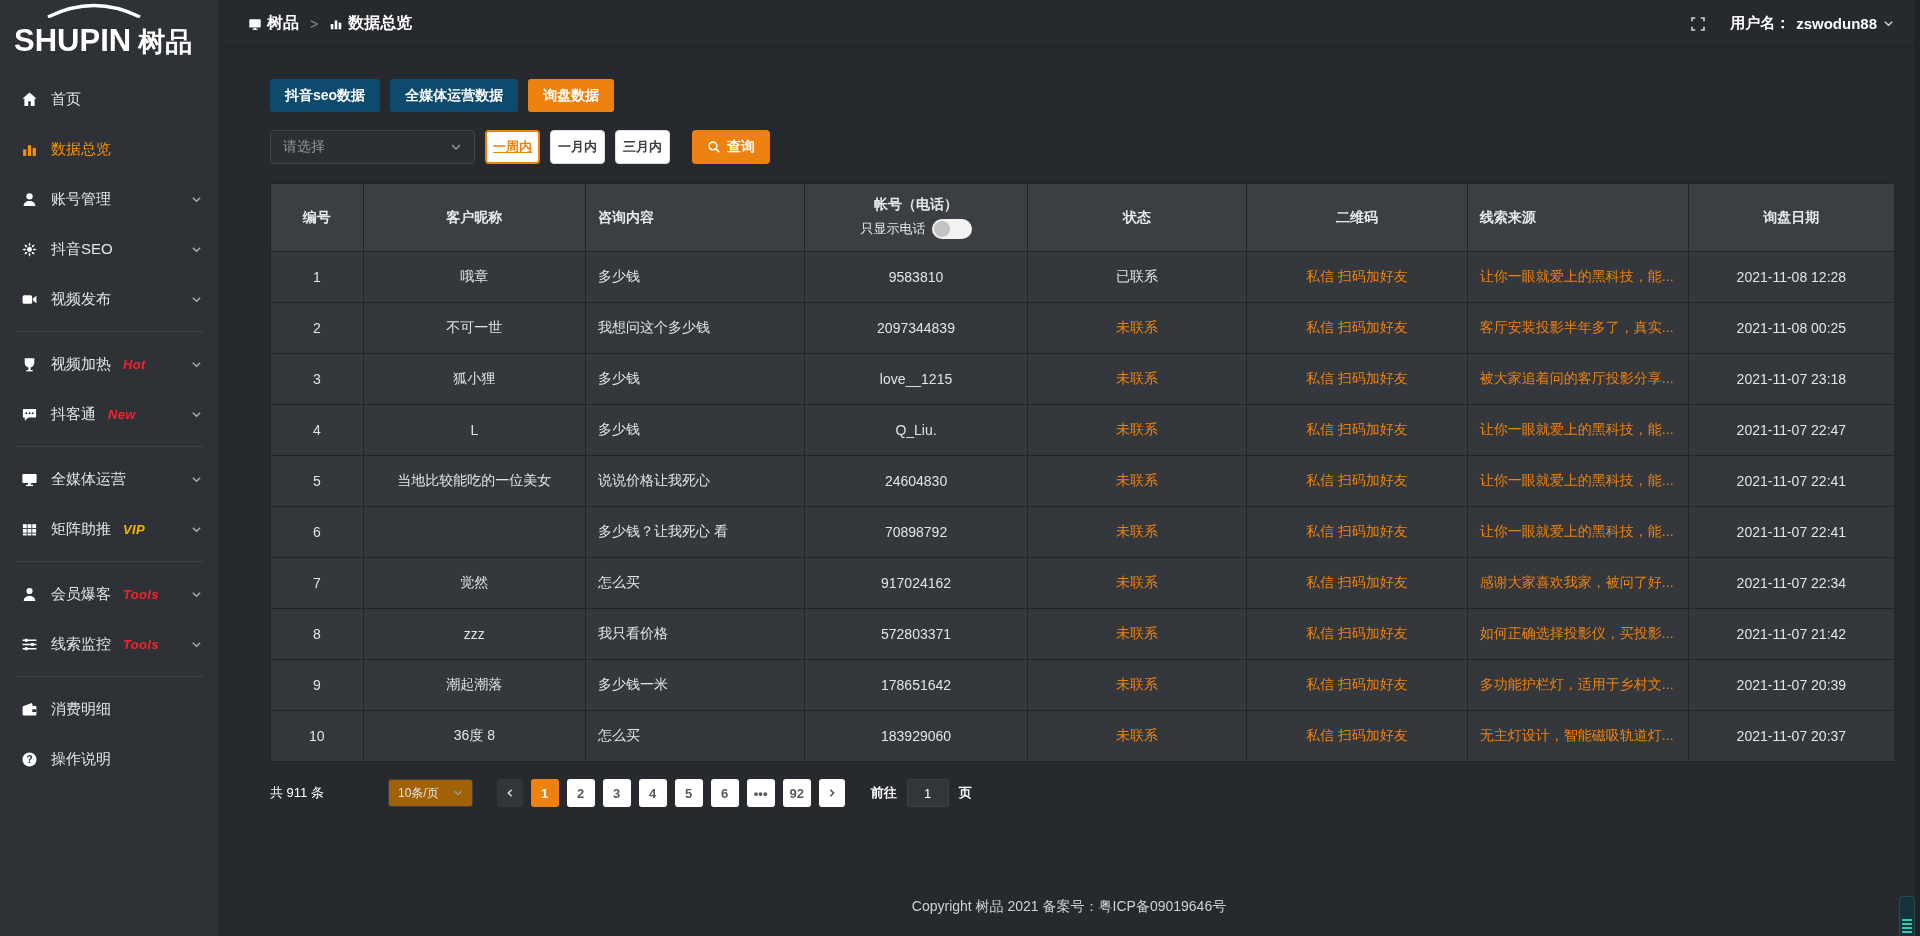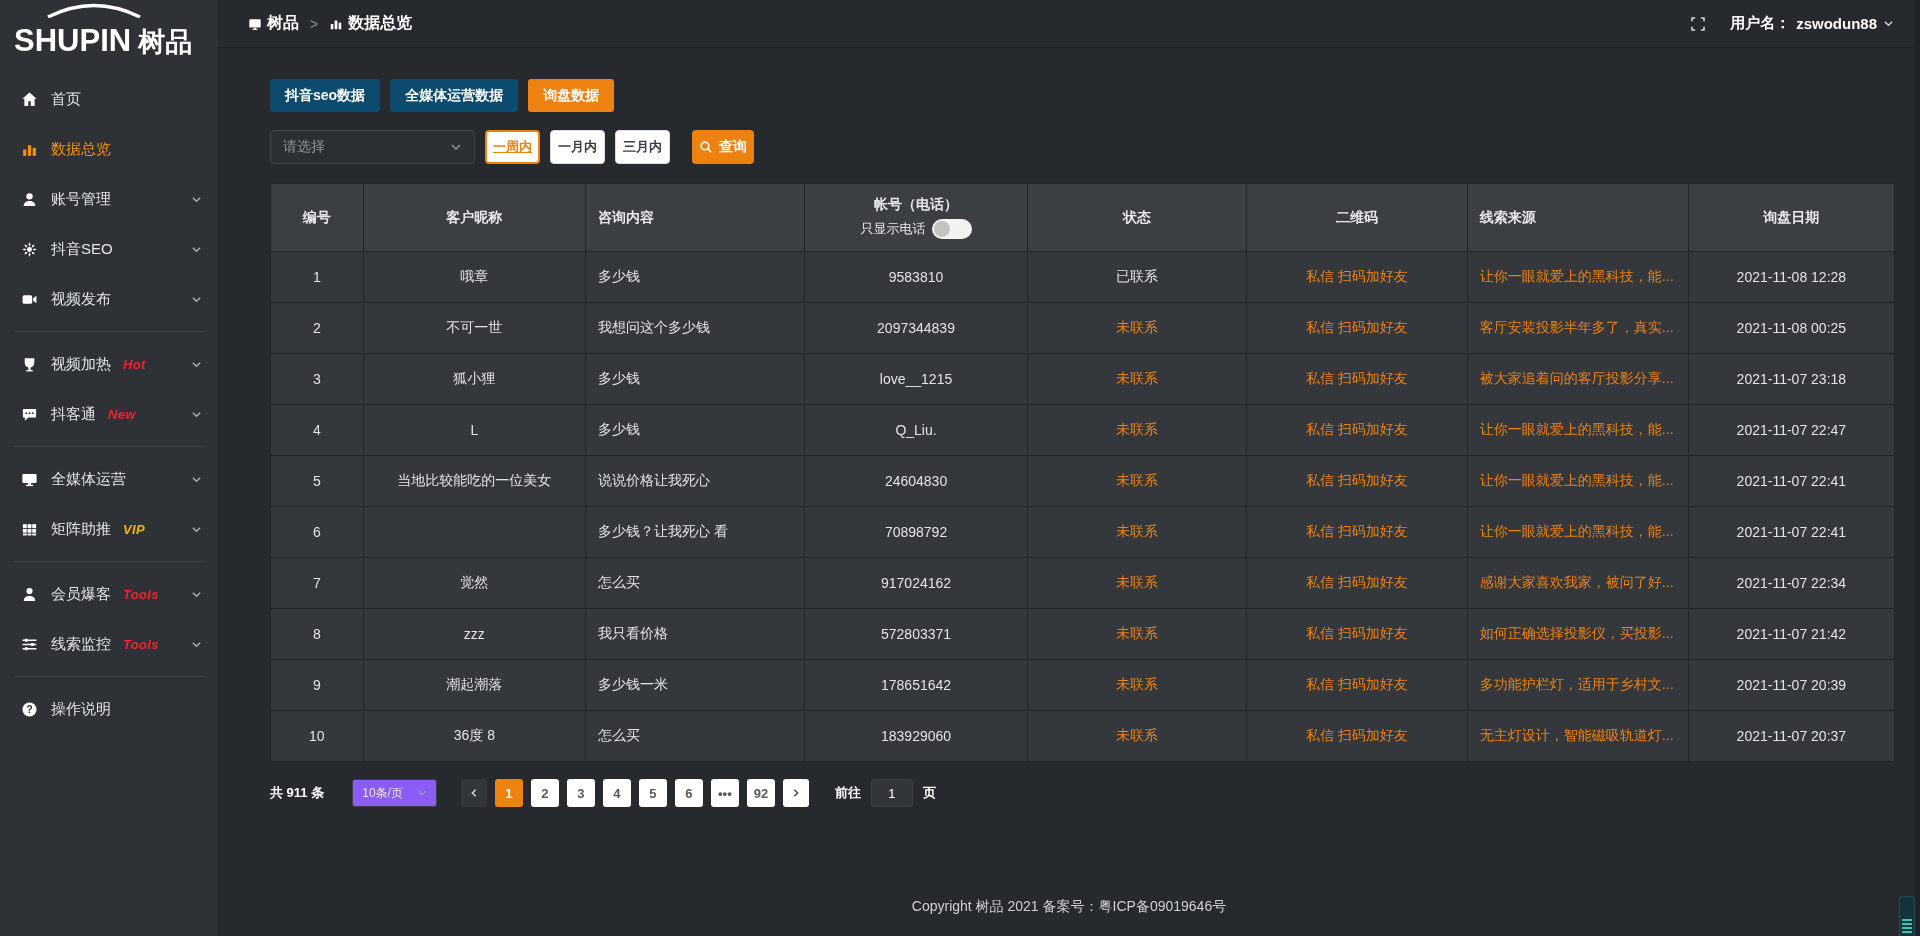--- a/index.html
+++ b/index.html
@@ -50,38 +50,38 @@
   .tabs { display:flex; gap:10px; }
   .tab-btn { height:33px; padding:0 15px; border:none; border-radius:3px; background:#0c4a6e; color:#fff; font-size:14px; font-weight:700; font-family:inherit; cursor:pointer; }
   .tab-btn.active { background:var(--accent); }
 
   .filters { display:flex; align-items:center; margin-top:18px; }
   .select { width:205px; height:34px; background:#2b2e32; border:1px solid #43474d; border-radius:4px; display:flex; align-items:center; padding:0 12px; color:#8f949a; font-size:14px; cursor:pointer; }
   .select .sel-chevron { margin-left:auto; display:flex; color:#8f949a; }
   .select svg { width:12px; height:12px; }
   .period-btn { width:55px; height:34px; margin-left:10px; background:#ffffff; border:1px solid #dcdfe6; border-radius:4px; color:#3a3d42; font-size:13px; font-weight:700; font-family:inherit; cursor:pointer; }
   .period-btn.active { color:var(--accent); border:2px solid var(--accent);text-decoration:underline; }
-  .search-btn { height:34px; margin-left:22px; padding:0 7px; background:var(--accent); color:#fff; border:none; border-radius:4px; font-size:14px; font-weight:700; font-family:inherit; display:flex; align-items:center; gap:6px; cursor:pointer; }
+  .search-btn { height:34px; margin-left:22px; padding:0 15px; background:var(--accent); color:#fff; border:none; border-radius:4px; font-size:14px; font-weight:700; font-family:inherit; display:flex; align-items:center; gap:6px; cursor:pointer; }
   .search-btn svg { width:14px; height:14px; }
 
   
   table { width:100%; margin-top:19px; border-collapse:collapse; table-layout:fixed; }
   th, td { border:1px solid #222528; }
   thead th { background:#3b3e43; height:68px; color:#e8e9eb; font-size:14px; font-weight:700; text-align:center; }
   tbody td { background:#34373b; height:51px; color:#e3e4e6; font-size:14px; text-align:center; overflow:hidden; white-space:nowrap; text-overflow:ellipsis; }
   td.c-left, th.c-left { text-align:left; padding-left:12px; }
   .orange { color:var(--accent); }
   .phone-toggle-row { display:flex; align-items:center; justify-content:center; gap:6px; font-size:13px; margin-top:5px; font-weight:400; }
   .switch { width:40px; height:20px; border-radius:10px; background:#f2f2f2; position:relative; display:inline-block; cursor:pointer; }
   .switch .knob { position:absolute; left:2px; top:2px; width:16px; height:16px; border-radius:50%; background:#c3c3c3; }
 
   
   .pagination { display:flex; align-items:center; margin-top:17px; font-size:13px; color:#fff; }
-  .pg-total { font-weight:700; margin-right:28px; }
-  .pg-size { height:28px; background:#8b5cf6; border:1px solid #3d4045; border-radius:3px; display:flex; align-items:center; gap:14px; padding:0 9px; font-size:12px; color:#e6e6e6; cursor:pointer; }
+  .pg-total { font-weight:400; margin-right:20px; }
+  .pg-size { height:28px; background:#a16207; border:1px solid #3d4045; border-radius:3px; display:flex; align-items:center; gap:14px; padding:0 9px; font-size:12px; color:#e6e6e6; cursor:pointer;margin-left:44px; }
   .pg-size svg { width:10px; height:10px; color:#9a9ea3; }
   .pg-nav { width:26px; height:28px; border-radius:3px; border:none; display:flex; align-items:center; justify-content:center; cursor:pointer; font-family:inherit; }
   .pg-prev { background:#323539; color:#d6d8da; margin-left:24px; }
   .pg-next { background:#ffffff; color:#4a4d52; }
   .pg-nav svg { width:10px; height:10px; }
   .pages { display:flex; gap:8px; margin:0 8px 0 8px; }
   .page-btn { min-width:28px; height:28px; border:none; border-radius:3px; background:#ffffff; color:#565a60; font-size:13px; font-weight:700; font-family:inherit; cursor:pointer; }
   .page-btn.active { background:var(--accent); color:#fff; }
   .goto { display:flex; align-items:center; gap:10px; margin-left:26px; font-weight:700; }
   .goto input { width:42px; height:28px; background:#323539; border:1px solid #3d4045; border-radius:3px; color:#fff; text-align:center; font-size:13px; font-family:inherit; }
@@ -277,20 +277,30 @@
         </span>
         <span class="mi-label">线索监控</span>
         <span class="mi-badge" style="color:#f5222d">Tools</span>
         <span class="mi-chevron">
           <svg viewBox="0 0 12 12" fill="none" stroke="currentColor" stroke-width="1.6">
             <path d="M2 4l4 4 4-4"></path>
           </svg>
         </span>
       </div>
       <div class="menu-divider"></div>
+      <div class="menu-item">
+        <span class="mi-icon">
+          <svg viewBox="0 0 16 16">
+            <path d="M2.5 4.6l7.6-2.7 1.2 2.7z" fill="currentColor"></path>
+            <rect x="1.5" y="4.6" width="13" height="9" rx="1" fill="currentColor"></rect>
+            <rect x="10.6" y="7.8" width="3.9" height="2.6" fill="#2e3237"></rect>
+          </svg>
+        </span>
+        <span class="mi-label">消费明细</span>
+      </div>
       <div class="menu-item">
         <span class="mi-icon">
           <svg viewBox="0 0 16 16">
             <circle cx="8" cy="8" r="6.6" fill="currentColor"></circle>
             <text x="8" y="11.2" font-size="9.5" font-weight="bold" text-anchor="middle" fill="#2e3237">?</text>
           </svg>
         </span>
         <span class="mi-label">操作说明</span>
       </div>
     </nav>

